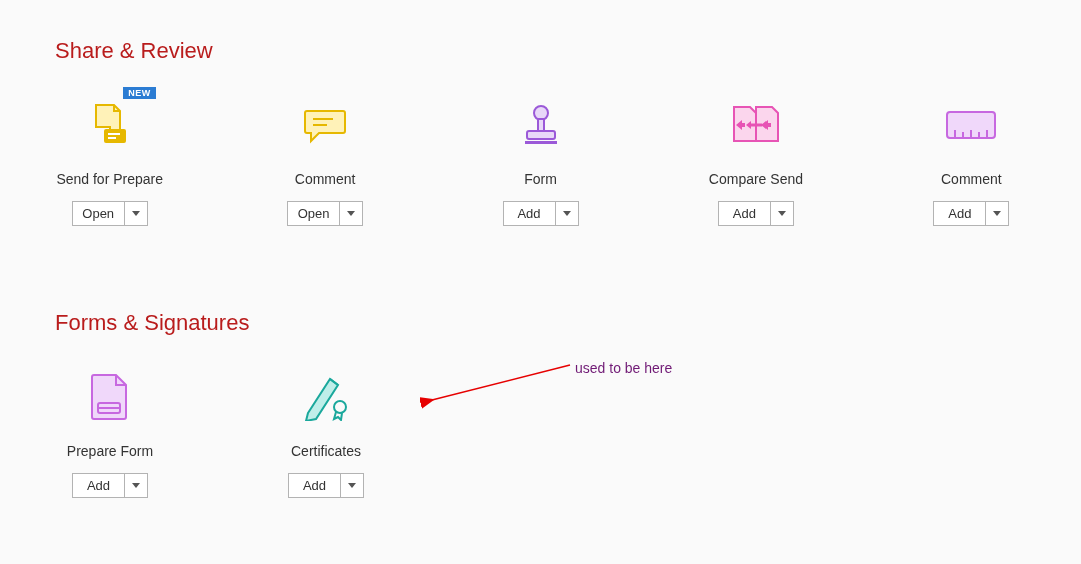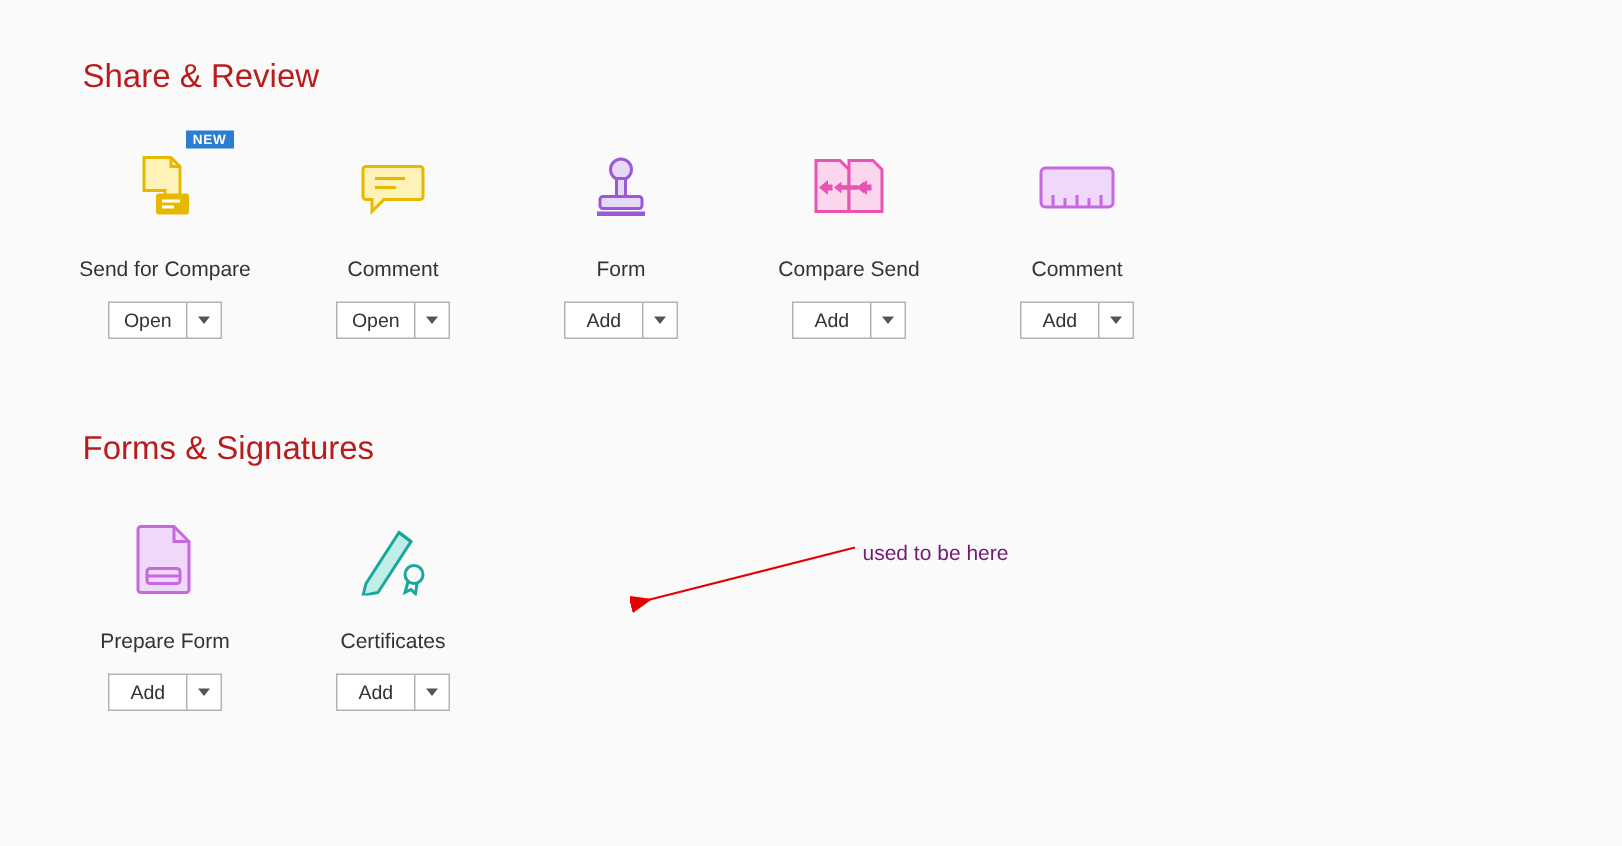--- a/index.html
+++ b/index.html
@@ -14,21 +14,21 @@
     }
     .section-title {
       font-size: 22px;
       font-weight: 400;
       color: #b91c1c;
       margin-top: 38px;
       margin-bottom: 18px;
     }
     .tool-row {
       display: flex;
-      gap: 42px;
+      gap: 106px;
       margin-top: 29px;
     }
     .tool-card {
       display: flex;
       flex-direction: column;
       align-items: center;
       width: 110px;
     }
     .icon-wrap {
       width: 64px;
@@ -111,21 +111,21 @@
     <div class="icon-wrap">
       <span class="badge">NEW</span>
       <svg width="48" height="48" viewBox="0 0 48 48">
         <path d="M10 4 h18 l6 6 v24 h-10 v-8 h-14 z" fill="#fff2b8" stroke="#e6b800" stroke-width="2"></path>
         <path d="M28 4 v6 h6" fill="none" stroke="#e6b800" stroke-width="2"></path>
         <rect x="18" y="28" width="22" height="14" rx="2" fill="#e6b800"></rect>
         <rect x="22" y="32" width="12" height="2" fill="#fff"></rect>
         <rect x="22" y="36" width="8" height="2" fill="#fff"></rect>
       </svg>
     </div>
-    <div class="tool-label">Send for Compare</div>
+    <div class="tool-label">Send for Prepare</div>
     <div class="btn-group">
       <button class="btn-main">Open</button>
       <button class="btn-caret">
           <span class="caret"></span>
         </button>
     </div>
   </div>
 
   <div class="tool-card">
     <div class="icon-wrap">
@@ -198,21 +198,21 @@
     <div class="btn-group">
       <button class="btn-main">Add</button>
       <button class="btn-caret">
           <span class="caret"></span>
         </button>
     </div>
   </div>
 
 </div>
 
-<h2 class="section-title" style="margin-top:60px">Forms &amp; Signatures</h2>
+<h2 class="section-title" style="margin-top:84px">Forms &amp; Signatures</h2>
 
 <div class="tool-row">
 
   <div class="tool-card">
     <div class="icon-wrap">
       <svg width="40" height="48" viewBox="0 0 40 48">
         <path d="M4 2 h22 l10 10 v32 a2 2 0 0 1 -2 2 h-30 a2 2 0 0 1 -2 -2 v-40 a2 2 0 0 1 2 -2 z" fill="#f0d8fa" stroke="#c768e0" stroke-width="2"></path>
         <path d="M26 2 v10 h10" fill="none" stroke="#c768e0" stroke-width="2"></path>
         <rect x="8" y="30" width="22" height="10" rx="2" fill="none" stroke="#c768e0" stroke-width="2"></rect>
         <line x1="8" y1="35" x2="30" y2="35" stroke="#c768e0" stroke-width="2"></line>

